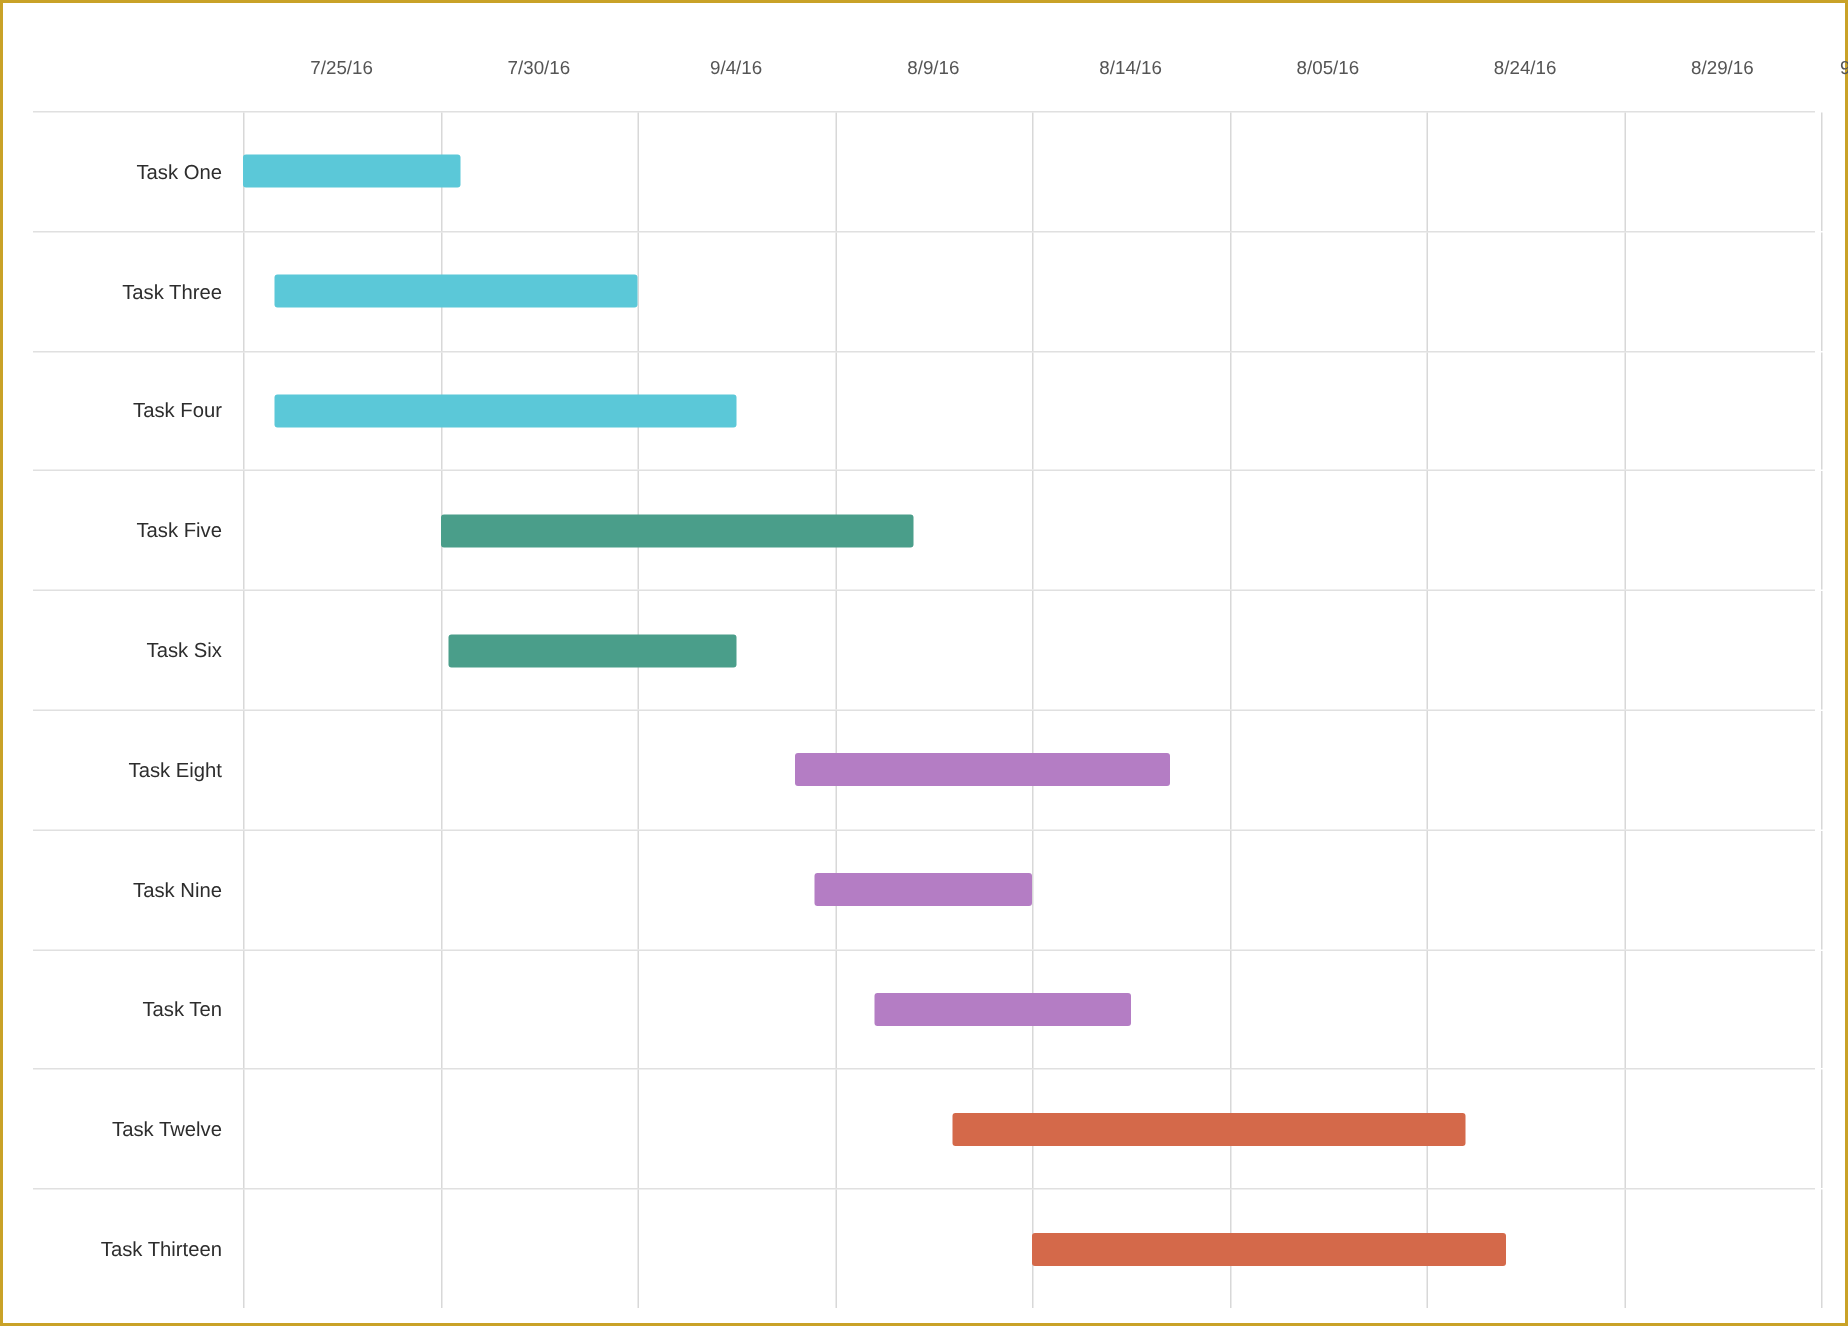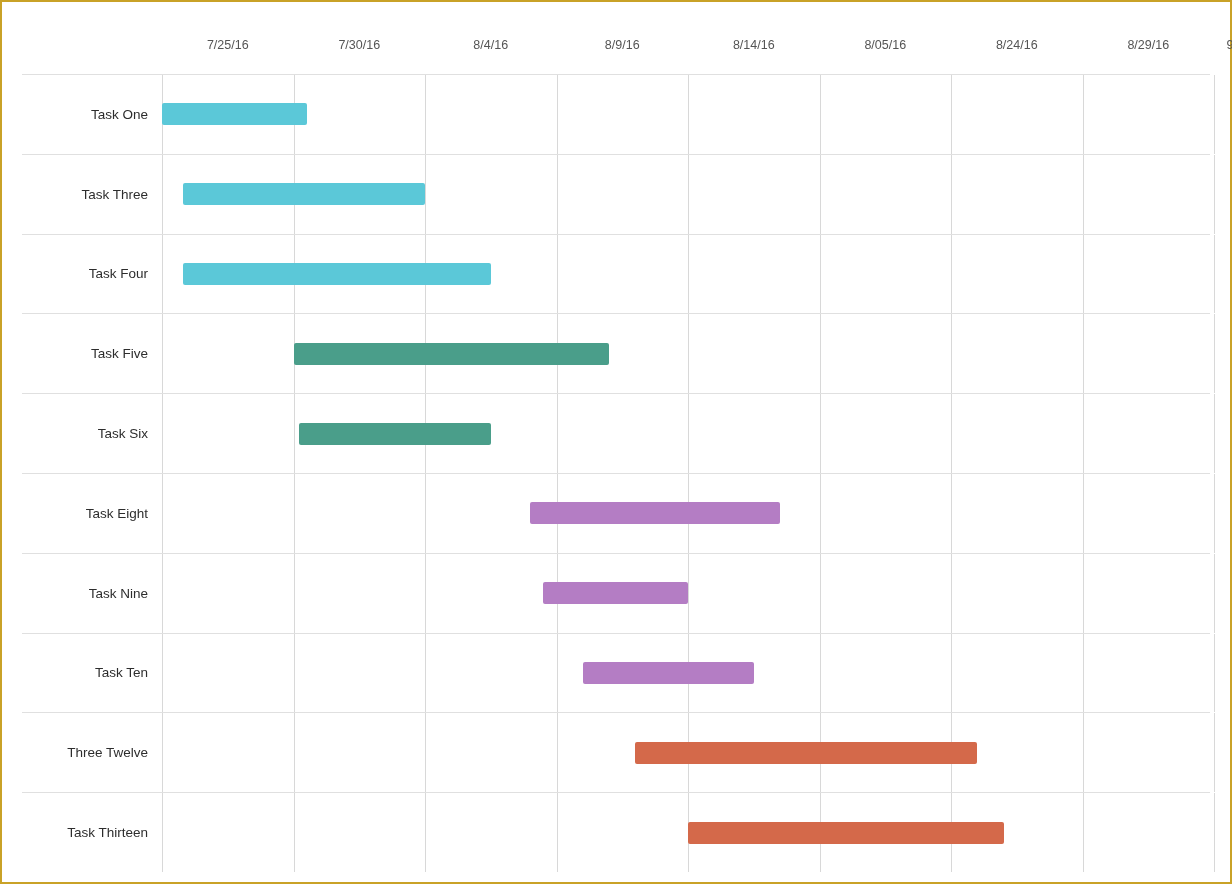--- a/index.html
+++ b/index.html
@@ -84,21 +84,21 @@
   </style>
 </head>
 <body>
 
 <div class="chart-container">
   <div class="chart-title"></div>
   <div class="chart-body">
     <div class="date-header" id="date-header">
         <span class="date-label" style="width: 131.5px;">7/25/16</span>
         <span class="date-label" style="width: 131.5px;">7/30/16</span>
-        <span class="date-label" style="width: 131.5px;">8/4/16</span>
+        <span class="date-label" style="width: 131.5px;">9/4/16</span>
         <span class="date-label" style="width: 131.5px;">8/9/16</span>
         <span class="date-label" style="width: 131.5px;">8/14/16</span>
         <span class="date-label" style="width: 131.5px;">8/05/16</span>
         <span class="date-label" style="width: 131.5px;">8/24/16</span>
         <span class="date-label" style="width: 131.5px;">8/29/16</span>
         <span class="date-label" style="width: 60px;">9/3/16</span>
       </div>
     <div class="rows-area" id="rows-area">
         <div class="task-row">
           <div class="task-label">Task One</div>
@@ -214,21 +214,21 @@
             <div class="grid-line" style="left: 394.5px;"></div>
             <div class="grid-line" style="left: 526px;"></div>
             <div class="grid-line" style="left: 657.5px;"></div>
             <div class="grid-line" style="left: 789px;"></div>
             <div class="grid-line" style="left: 920.5px;"></div>
             <div class="grid-line" style="left: 1052px;"></div>
             <div class="task-bar" style="left: 420.8px; width: 170.95px; background: rgb(180, 125, 196);"></div>
           </div>
         </div>
         <div class="task-row">
-          <div class="task-label">Three Twelve</div>
+          <div class="task-label">Task Twelve</div>
           <div class="task-chart-area">
             <div class="grid-line" style="left: 0px;"></div>
             <div class="grid-line" style="left: 131.5px;"></div>
             <div class="grid-line" style="left: 263px;"></div>
             <div class="grid-line" style="left: 394.5px;"></div>
             <div class="grid-line" style="left: 526px;"></div>
             <div class="grid-line" style="left: 657.5px;"></div>
             <div class="grid-line" style="left: 789px;"></div>
             <div class="grid-line" style="left: 920.5px;"></div>
             <div class="grid-line" style="left: 1052px;"></div>

